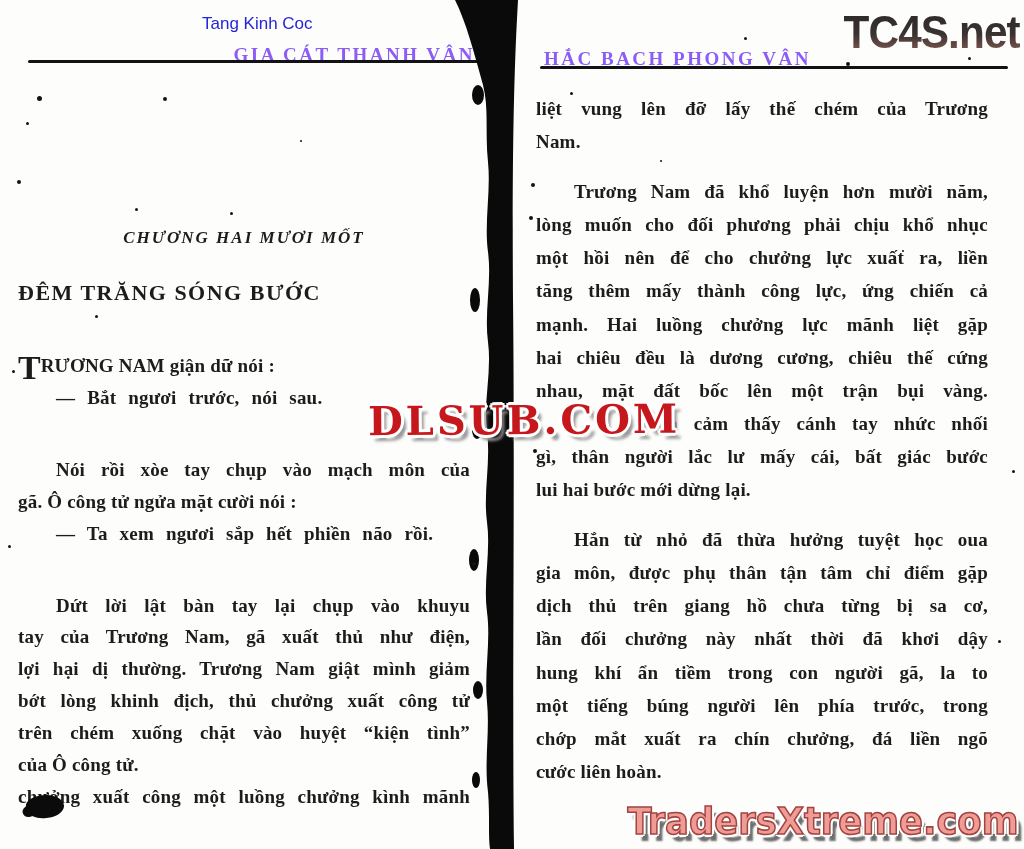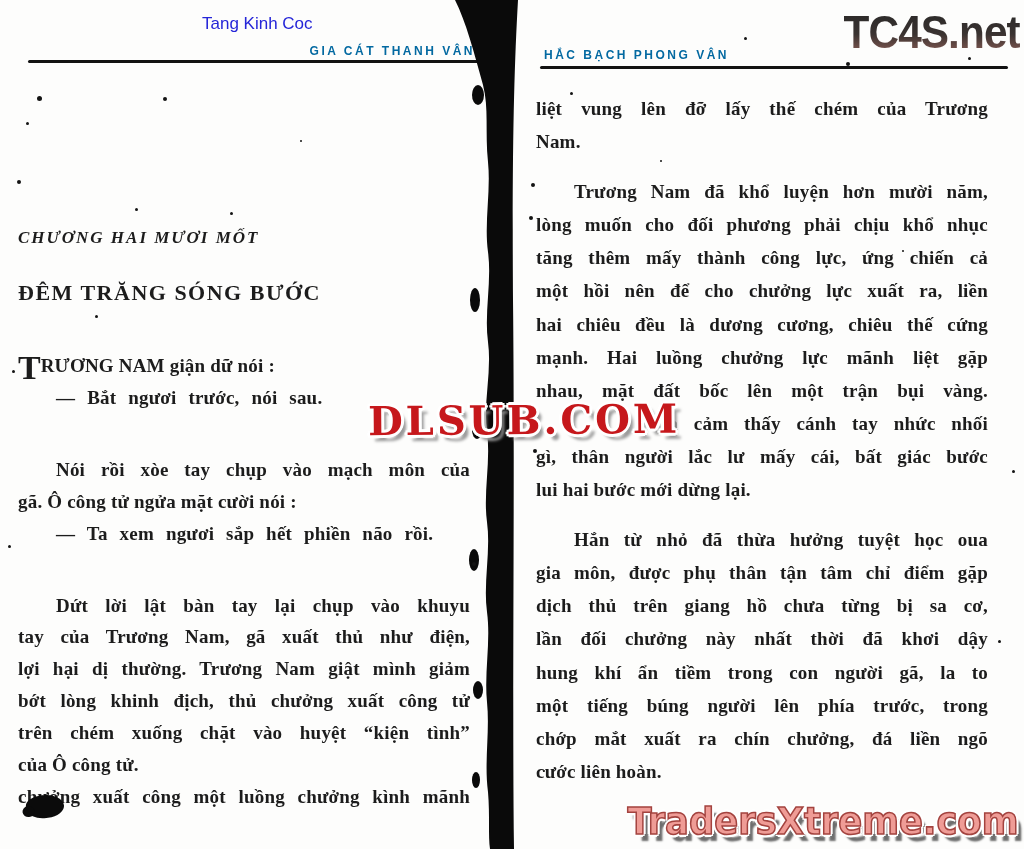--- a/index.html
+++ b/index.html
@@ -1,29 +1,29 @@
 <!DOCTYPE html>
 <html><head>
 <meta charset="utf-8">
 <style>
   html,body{margin:0;padding:0;background:#e9e9e9;}
   #page{position:relative;width:1024px;height:849px;background:#fdfdfc;overflow:hidden;
         font-family:"Liberation Serif",serif;color:#1c1c1c;}
 
   
-  .run-head{position:absolute;font-family:Liberation Sans, sans-serif;font-weight:bold;
-            font-size:12px;letter-spacing:2.5px;color:#0369a1;}
+  .run-head{position:absolute;font-family:Liberation Serif, serif;font-weight:bold;
+            font-size:19px;letter-spacing:2.5px;color:#8b5cf6;}
   #lp-head{left:30px;top:44px;width:445px;text-align:right;}
   #rp-head{left:544px;top:48px;}
   .rule{position:absolute;background:#121212;border-radius:2px;}
   #lp-rule{left:28px;top:60px;width:450px;height:3px;}
   #rp-rule{left:540px;top:66px;width:468px;height:3px;}
 
   
-  #chapter{position:absolute;left:18px;top:228px;width:452px;text-align:left;
+  #chapter{position:absolute;left:18px;top:228px;width:452px;text-align:center;
            font-style:italic;font-weight:bold;font-size:17px;letter-spacing:2px;}
   #title{position:absolute;left:18px;top:280px;width:452px;
          font-weight:bold;font-size:22px;letter-spacing:1.5px;}
 
   
   .col{position:absolute;font-weight:bold;font-size:19px;letter-spacing:.2px;}
   #left-col{left:18px;top:350px;width:452px;line-height:31.9px;}
   #right-col{left:536px;top:92px;width:452px;line-height:33.1px;}
   .line{text-align:justify;text-align-last:justify;}
   .line.end{text-align-last:left;}
@@ -96,24 +96,24 @@
       <div class="line ">bớt lòng khinh địch, thủ chưởng xuất công tử</div>
       <div class="line ">trên chém xuống chặt vào huyệt “kiện tình”</div>
       <div class="line end">của Ô công tử.</div>
       <div class="line ">chưởng xuất công một luồng chưởng kình mãnh</div>
     </div>
   <div id="right-col" class="col">
       <div class="line ">liệt vung lên đỡ lấy thế chém của Trương</div>
       <div class="line end">Nam.</div>
       <div class="line indent gap">Trương Nam đã khổ luyện hơn mười năm,</div>
       <div class="line ">lòng muốn cho đối phương phải chịu khổ nhục</div>
+      <div class="line ">một hồi nên để cho chưởng lực xuất ra, liền</div>
       <div class="line ">tăng thêm mấy thành công lực, ứng chiến cả</div>
-      <div class="line ">một hồi nên để cho chưởng lực xuất ra, liền</div>
+      <div class="line ">mạnh. Hai luồng chưởng lực mãnh liệt gặp</div>
       <div class="line ">hai chiêu đều là dương cương, chiêu thế cứng</div>
-      <div class="line ">mạnh. Hai luồng chưởng lực mãnh liệt gặp</div>
       <div class="line ">nhau, mặt đất bốc lên một trận bụi vàng.</div>
       <div class="line obscured">m cảm thấy cánh tay nhức nhối</div>
       <div class="line ">gì, thân người lắc lư mấy cái, bất giác bước</div>
       <div class="line end">lui hai bước mới dừng lại.</div>
       <div class="line indent gap">Hắn từ nhỏ đã thừa hưởng tuyệt học oua</div>
       <div class="line ">gia môn, được phụ thân tận tâm chỉ điểm gặp</div>
       <div class="line ">dịch thủ trên giang hồ chưa từng bị sa cơ,</div>
       <div class="line ">lần đối chưởng này nhất thời đã khơi dậy</div>
       <div class="line ">hung khí ẩn tiềm trong con người gã, la to</div>
       <div class="line ">một tiếng búng người lên phía trước, trong</div>

